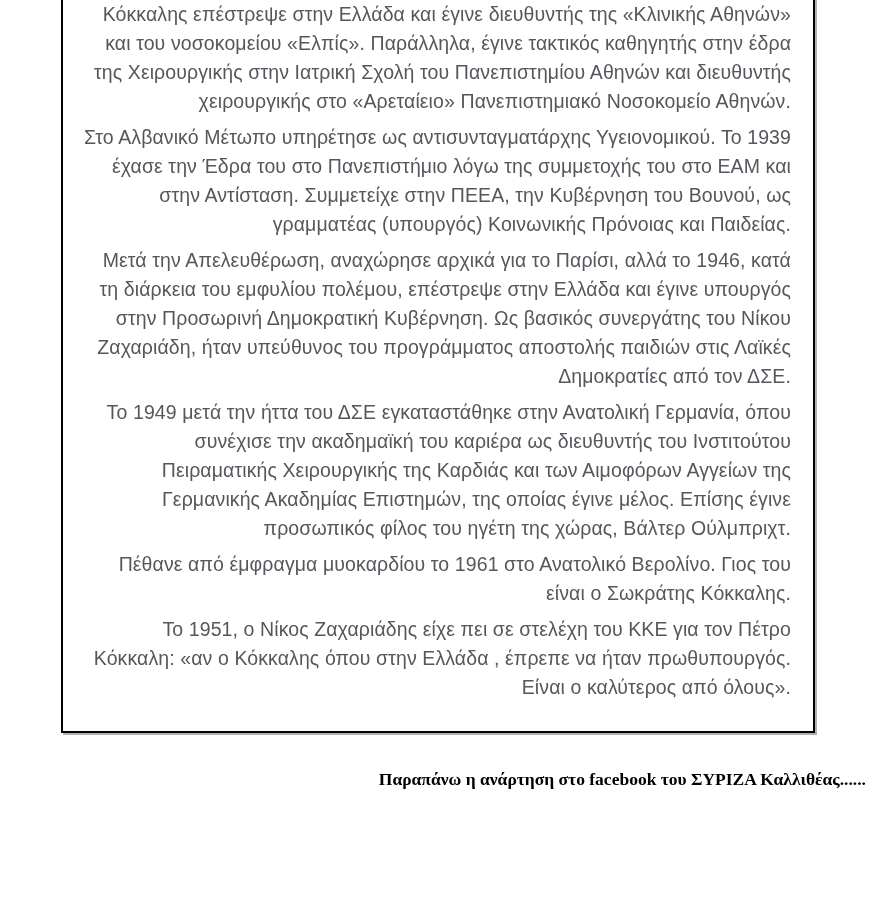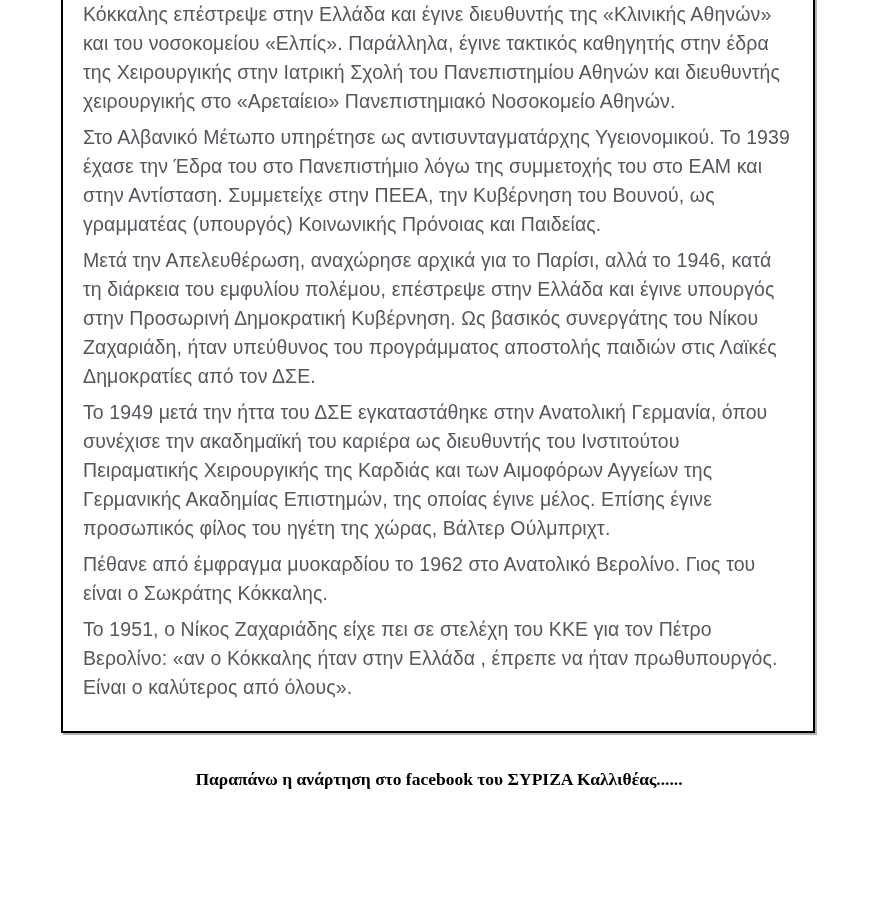--- a/index.html
+++ b/index.html
@@ -29,53 +29,54 @@
     padding: 4px 22px 0 20px;
     overflow: hidden;
   }
   .quote-box p {
     margin: 0 0 7px 0;
     font-family: "Liberation Sans", sans-serif;
     font-size: 19.5px;
     line-height: 29px;
     color: var(--quote-text, #55575c);
     letter-spacing: 0.1px;
+    text-align: right;
   }
 
   
   .commentary {
     position: absolute;
     left: 12px;
     top: 766px;
     width: 854px;
   }
   .commentary p {
     font-family: "Liberation Serif", serif;
     font-weight: bold;
     color: var(--commentary-text, #000000);
     font-size: 17.5px;
     line-height: 26.5px;
     margin: 0;
   }
   .commentary .intro {
     margin-bottom: 22px;
-    text-align: center;
+    text-align: right;
   }
   .commentary .body {
     text-align: justify;
     word-spacing: 2px;
   }
 </style>
 </head>
 <body>
 
 <div class="quote-box">
   <p>Κόκκαλης επέστρεψε στην Ελλάδα και έγινε διευθυντής της «Κλινικής Αθηνών» και του νοσοκομείου «Ελπίς». Παράλληλα, έγινε τακτικός καθηγητής στην έδρα της Χειρουργικής στην Ιατρική Σχολή του Πανεπιστημίου Αθηνών και διευθυντής χειρουργικής στο «Αρεταίειο» Πανεπιστημιακό Νοσοκομείο Αθηνών.</p>
   <p>Στο Αλβανικό Μέτωπο υπηρέτησε ως αντισυνταγματάρχης Υγειονομικού. Το 1939 έχασε την Έδρα του στο Πανεπιστήμιο λόγω της συμμετοχής του στο ΕΑΜ και στην Αντίσταση. Συμμετείχε στην ΠΕΕΑ, την Κυβέρνηση του Βουνού, ως γραμματέας (υπουργός) Κοινωνικής Πρόνοιας και Παιδείας.</p>
   <p>Μετά την Απελευθέρωση, αναχώρησε αρχικά για το Παρίσι, αλλά το 1946, κατά τη διάρκεια του εμφυλίου πολέμου, επέστρεψε στην Ελλάδα και έγινε υπουργός στην Προσωρινή Δημοκρατική Κυβέρνηση. Ως βασικός συνεργάτης του Νίκου Ζαχαριάδη, ήταν υπεύθυνος του προγράμματος αποστολής παιδιών στις Λαϊκές Δημοκρατίες από τον ΔΣΕ.</p>
   <p>Το 1949 μετά την ήττα του ΔΣΕ εγκαταστάθηκε στην Ανατολική Γερμανία, όπου συνέχισε την ακαδημαϊκή του καριέρα ως διευθυντής του Ινστιτούτου Πειραματικής Χειρουργικής της Καρδιάς και των Αιμοφόρων Αγγείων της Γερμανικής Ακαδημίας Επιστημών, της οποίας έγινε μέλος. Επίσης έγινε προσωπικός φίλος του ηγέτη της χώρας, Βάλτερ Ούλμπριχτ.</p>
-  <p>Πέθανε από έμφραγμα μυοκαρδίου το 1962 στο Ανατολικό Βερολίνο. Γιος του είναι ο Σωκράτης Κόκκαλης.</p>
-  <p>Το 1951, ο Νίκος Ζαχαριάδης είχε πει σε στελέχη του ΚΚΕ για τον Πέτρο Βερολίνο: «αν ο Κόκκαλης ήταν στην Ελλάδα , έπρεπε να ήταν πρωθυπουργός. Είναι ο καλύτερος από όλους».</p>
+  <p>Πέθανε από έμφραγμα μυοκαρδίου το 1961 στο Ανατολικό Βερολίνο. Γιος του είναι ο Σωκράτης Κόκκαλης.</p>
+  <p>Το 1951, ο Νίκος Ζαχαριάδης είχε πει σε στελέχη του ΚΚΕ για τον Πέτρο Κόκκαλη: «αν ο Κόκκαλης όπου στην Ελλάδα , έπρεπε να ήταν πρωθυπουργός. Είναι ο καλύτερος από όλους».</p>
 </div>
 
 <div class="commentary">
   <p class="intro">Παραπάνω η ανάρτηση στο facebook του ΣΥΡΙΖΑ Καλλιθέας......</p>
 </div>
 
 </body></html>

